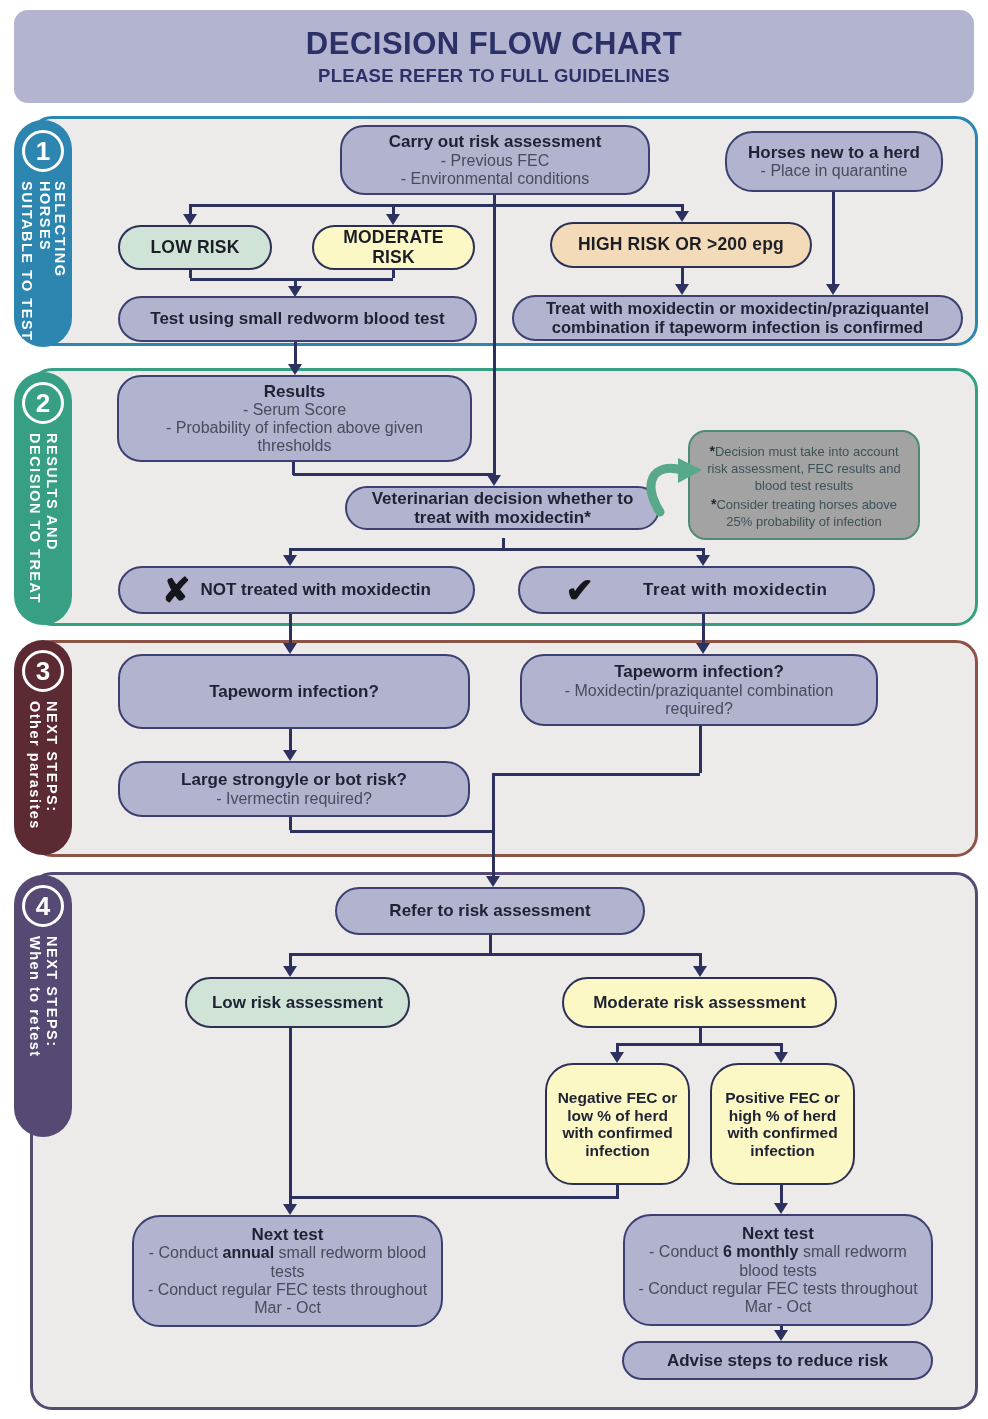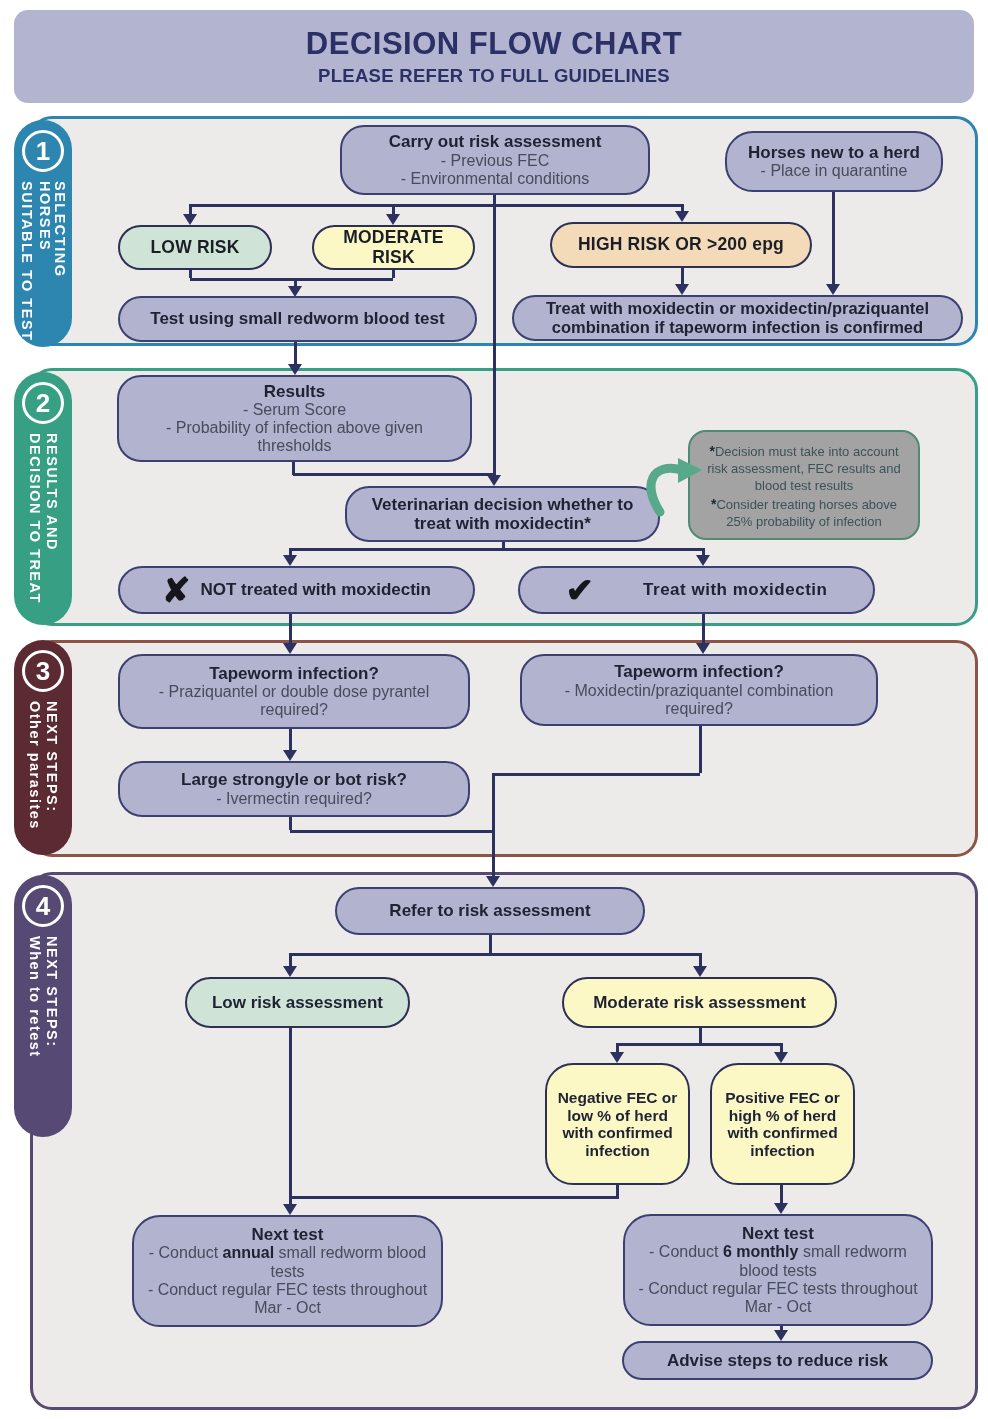--- a/index.html
+++ b/index.html
@@ -121,21 +121,21 @@
   </div>
   <div class="box" style="left:512px;top:295px;width:451px;height:46px;border-radius:23px;">
     <div class="bt" style="font-size:16.5px;">Treat with moxidectin or moxidectin/praziquantel combination if tapeworm infection is confirmed</div>
   </div>
 
   <div class="box" style="left:117px;top:375px;width:355px;height:87px;">
     <div class="bt">Results</div>
     <div class="bl">- Serum Score</div>
     <div class="bl">- Probability of infection above given thresholds</div>
   </div>
-  <div class="box" style="left:345px;top:486px;width:315px;height:56px;align-items:flex-end;">
+  <div class="box" style="left:345px;top:486px;width:315px;height:44px;align-items:flex-end;">
     <div class="bt">Veterinarian decision whether to treat with moxidectin*</div>
   </div>
   <div class="note" style="left:688px;top:430px;width:232px;height:110px;">
     <div><b>*</b><span>Decision must take into account risk assessment, FEC results and blood test results</span></div>
     <div><b>*</b><span>Consider treating horses above 25% probability of infection</span></div>
   </div>
   <svg class="curve" width="66" height="78" viewBox="0 0 66 78" style="left:640px;top:448px;">
     <path d="M20,64 C2,36 12,14 42,22" fill="none" stroke="#57a98a" stroke-width="9" stroke-linecap="round"></path>
     <path d="M38,10 L62,22 L38,35 Z" fill="#57a98a"></path>
   </svg>
@@ -143,21 +143,20 @@
     <span class="mark">✘</span>
     <span class="bt">NOT treated with moxidectin</span>
   </div>
   <div class="box pill mark-row" style="left:518px;top:566px;width:357px;height:48px;flex-direction:row;">
     <span class="mark">✔</span>
     <span class="bt" style="letter-spacing:.5px;margin-left:39px;">Treat with moxidectin</span>
   </div>
 
   <div class="box" style="left:118px;top:654px;width:352px;height:75px;">
     <div class="bt">Tapeworm infection?</div>
-    <div class="bl">- Praziquantel or double dose pyrantel required?</div>
   </div>
   <div class="box" style="left:520px;top:654px;width:358px;height:72px;">
     <div class="bt">Tapeworm infection?</div>
     <div class="bl">- Moxidectin/praziquantel combination required?</div>
   </div>
   <div class="box" style="left:118px;top:761px;width:352px;height:56px;">
     <div class="bt">Large strongyle or bot risk?</div>
     <div class="bl">- Ivermectin required?</div>
   </div>
 

